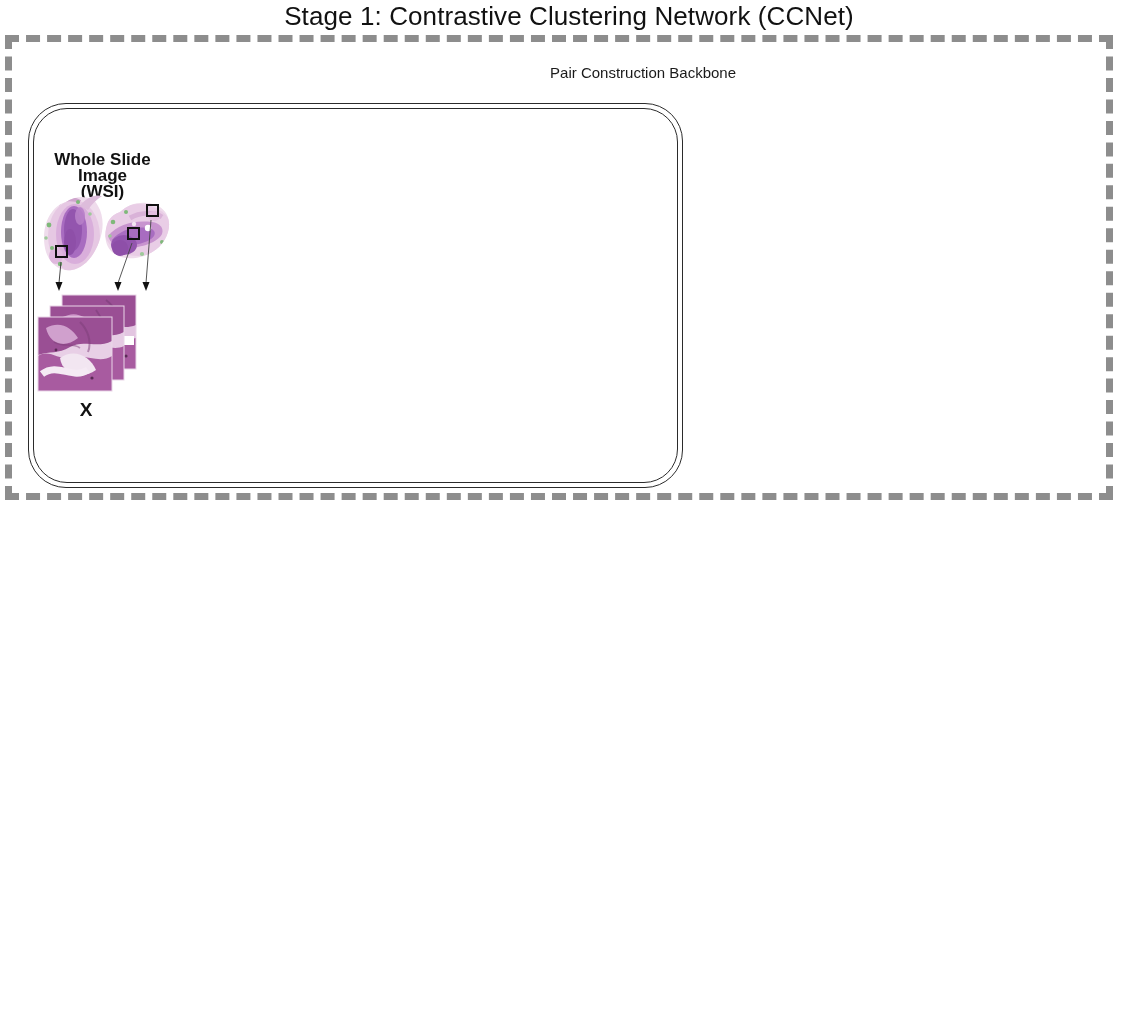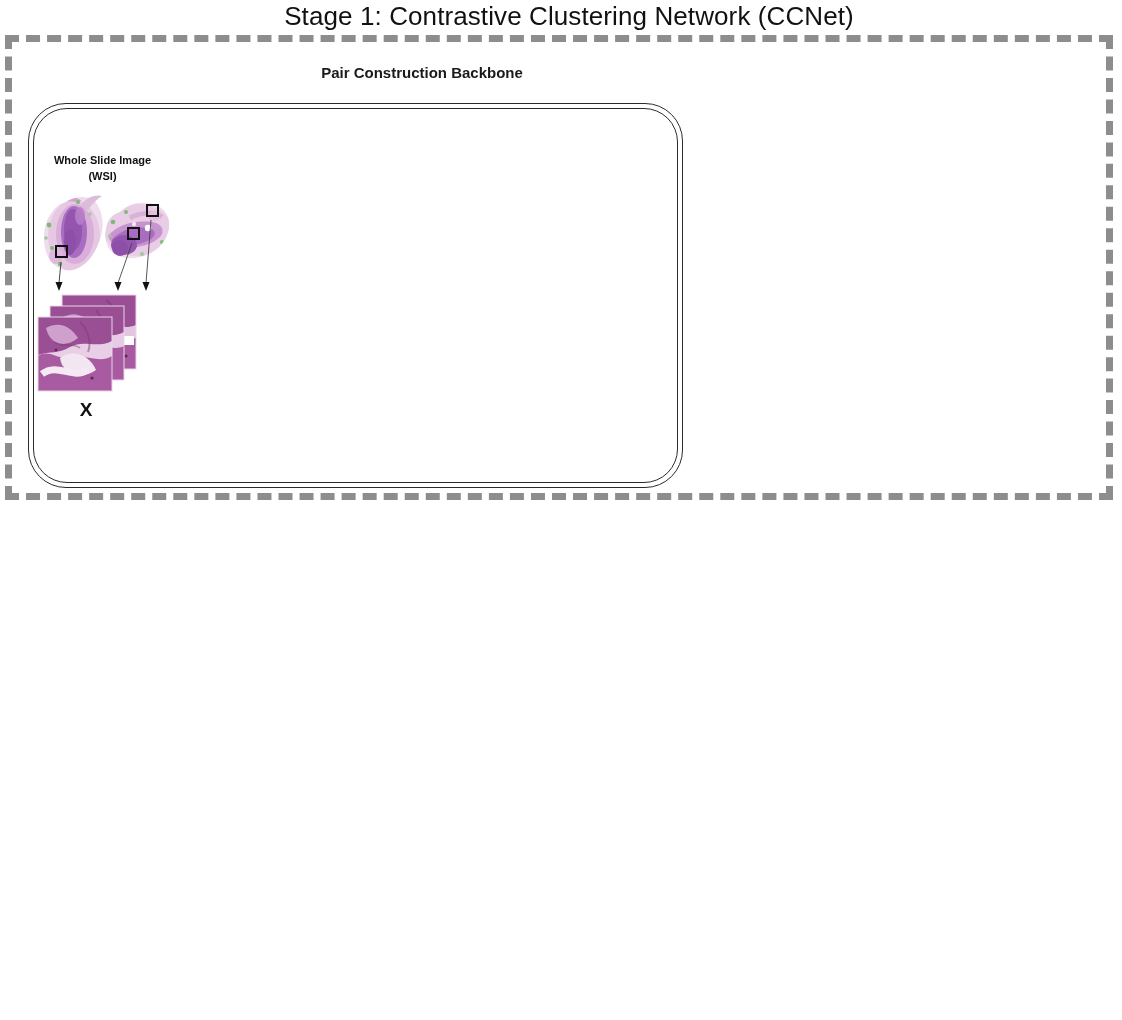--- a/index.html
+++ b/index.html
@@ -39,26 +39,26 @@
     width: 1108px;
     height: 465px;
     box-sizing: border-box;
     border: 7px dashed #8d8d8d;
     background: transparent;
   }
 
   
   #module-subtitle {
     position: absolute;
-    left: 132px;
+    left: 156px;
     top: 63px;
     width: 580px;
-    text-align: center;
+    text-align: right;
     font-size: 15px;
-    font-weight: 700;
+    font-weight: 400;
     color: #1a1a1a;
     line-height: 20px;
     white-space: nowrap;
   }
 
   
   #backbone-panel {
     position: absolute;
     left: 28px;
     top: 103px;
@@ -81,21 +81,21 @@
     pointer-events: none;
   }
 
   
   #wsi-label {
     position: absolute;
     left: 30px;
     top: 152px;
     width: 145px;
     text-align: center;
-    font-size: 11px;
+    font-size: 17px;
     font-weight: bold;
     color: #111111;
     line-height: 16px;
   }
 
   #wsi-figure {
     position: absolute;
     left: 34px;
     top: 190px;
     width: 140px;

